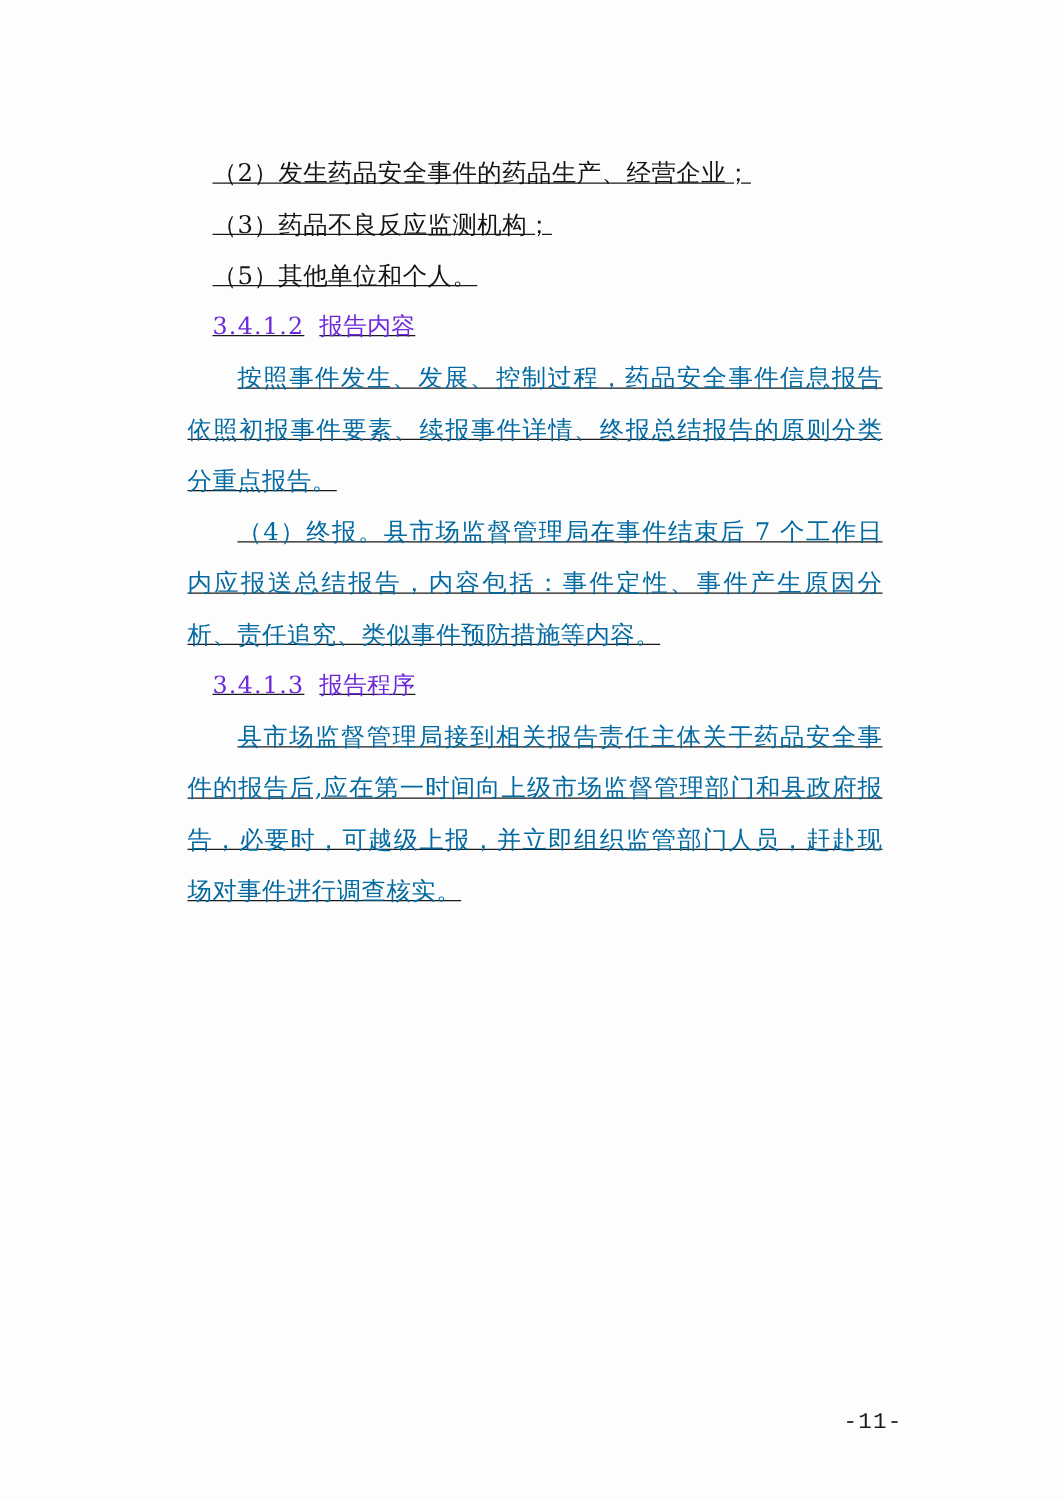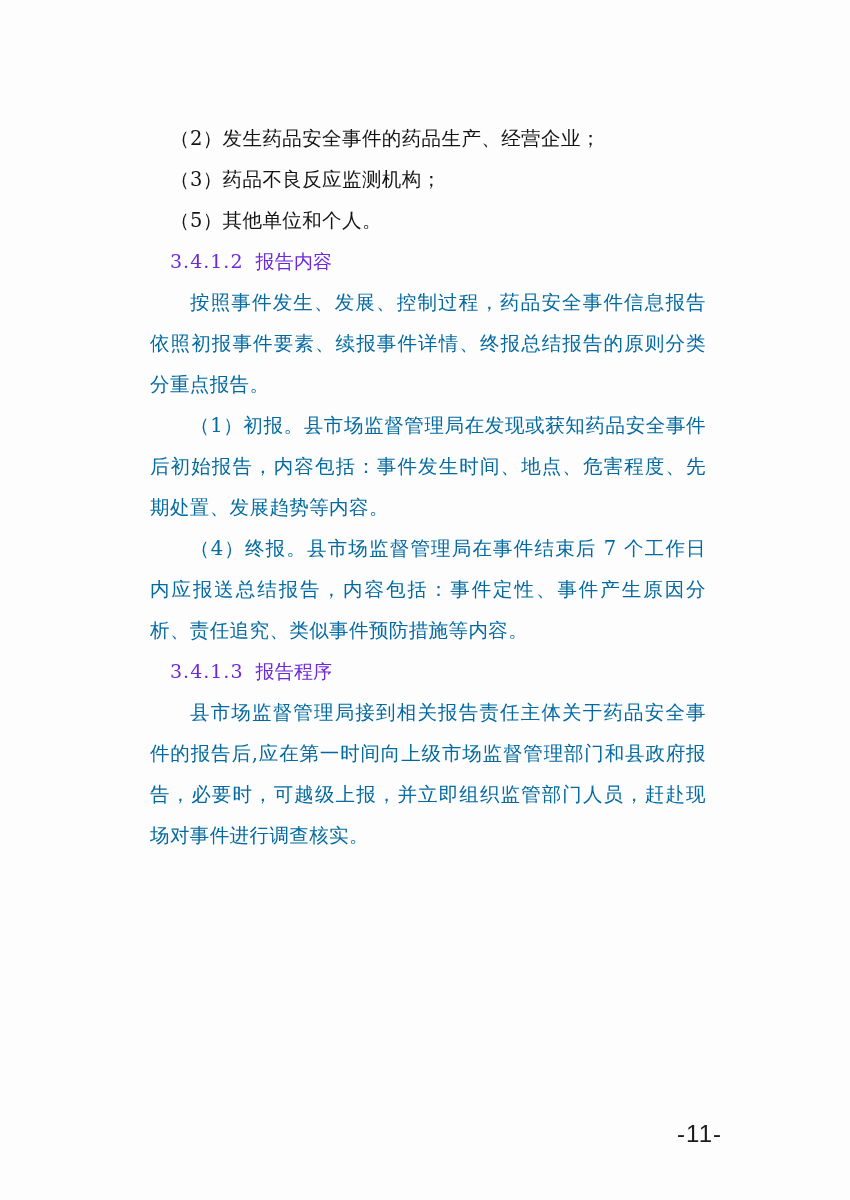--- a/index.html
+++ b/index.html
@@ -15,20 +15,21 @@
     box-sizing: border-box;
     overflow: hidden;
     font-family: "DejaVu Serif", "Liberation Serif", serif;
     color: #1a1a1a;
   }
   .content {
     position: absolute;
     left: 150px;
     top: 118px;
     width: 556px;
+    text-decoration: underline;
   }
   .para {
     font-size: 19.5px;
     line-height: 41px;
     letter-spacing: 0.4px;
     text-align: justify;
     text-justify: inter-ideograph;
     margin: 0;
     color: #0369a1;
   }
@@ -55,42 +56,41 @@
     line-height: 41px;
     margin: 0;
     padding-left: 20px;
     letter-spacing: 0.4px;
     color: #141414;
   }
   .footer {
     position: absolute;
     right: 128px;
     bottom: 52px;
-    font-size: 24px;
+    font-size: 18px;
     letter-spacing: 1px;
     color: #1a1a1a;
-    font-family: Liberation Sans, sans-serif;
+    font-family: Liberation Mono, monospace;
   }
 </style>
 </head>
 <body>
 
 <div class="page">
   <div class="content">
 
     <p class="list-line">（2）发生药品安全事件的药品生产、经营企业；</p>
     <p class="list-line">（3）药品不良反应监测机构；</p>
     <p class="list-line">（5）其他单位和个人。</p>
 
     <p class="heading">
       <span class="num">3.4.1.2</span><span class="txt">报告内容</span>
     </p>
 
     <p class="para indent-2">按照事件发生、发展、控制过程，药品安全事件信息报告依照初报事件要素、续报事件详情、终报总结报告的原则分类分重点报告。</p>
-    <p class="para indent-2">（1）初报。县市场监督管理局在发现或获知药品安全事件后初始报告，内容包括：事件发生时间、地点、危害程度、先期处置、发展趋势等内容。</p>
     <p class="para indent-2">（4）终报。县市场监督管理局在事件结束后 7 个工作日内应报送总结报告，内容包括：事件定性、事件产生原因分析、责任追究、类似事件预防措施等内容。</p>
 
     <p class="heading">
       <span class="num">3.4.1.3</span><span class="txt">报告程序</span>
     </p>
 
     <p class="para indent-2">县市场监督管理局接到相关报告责任主体关于药品安全事件的报告后,应在第一时间向上级市场监督管理部门和县政府报告，必要时，可越级上报，并立即组织监管部门人员，赶赴现场对事件进行调查核实。</p>
   </div>
 
   <div class="footer">-11-</div>

